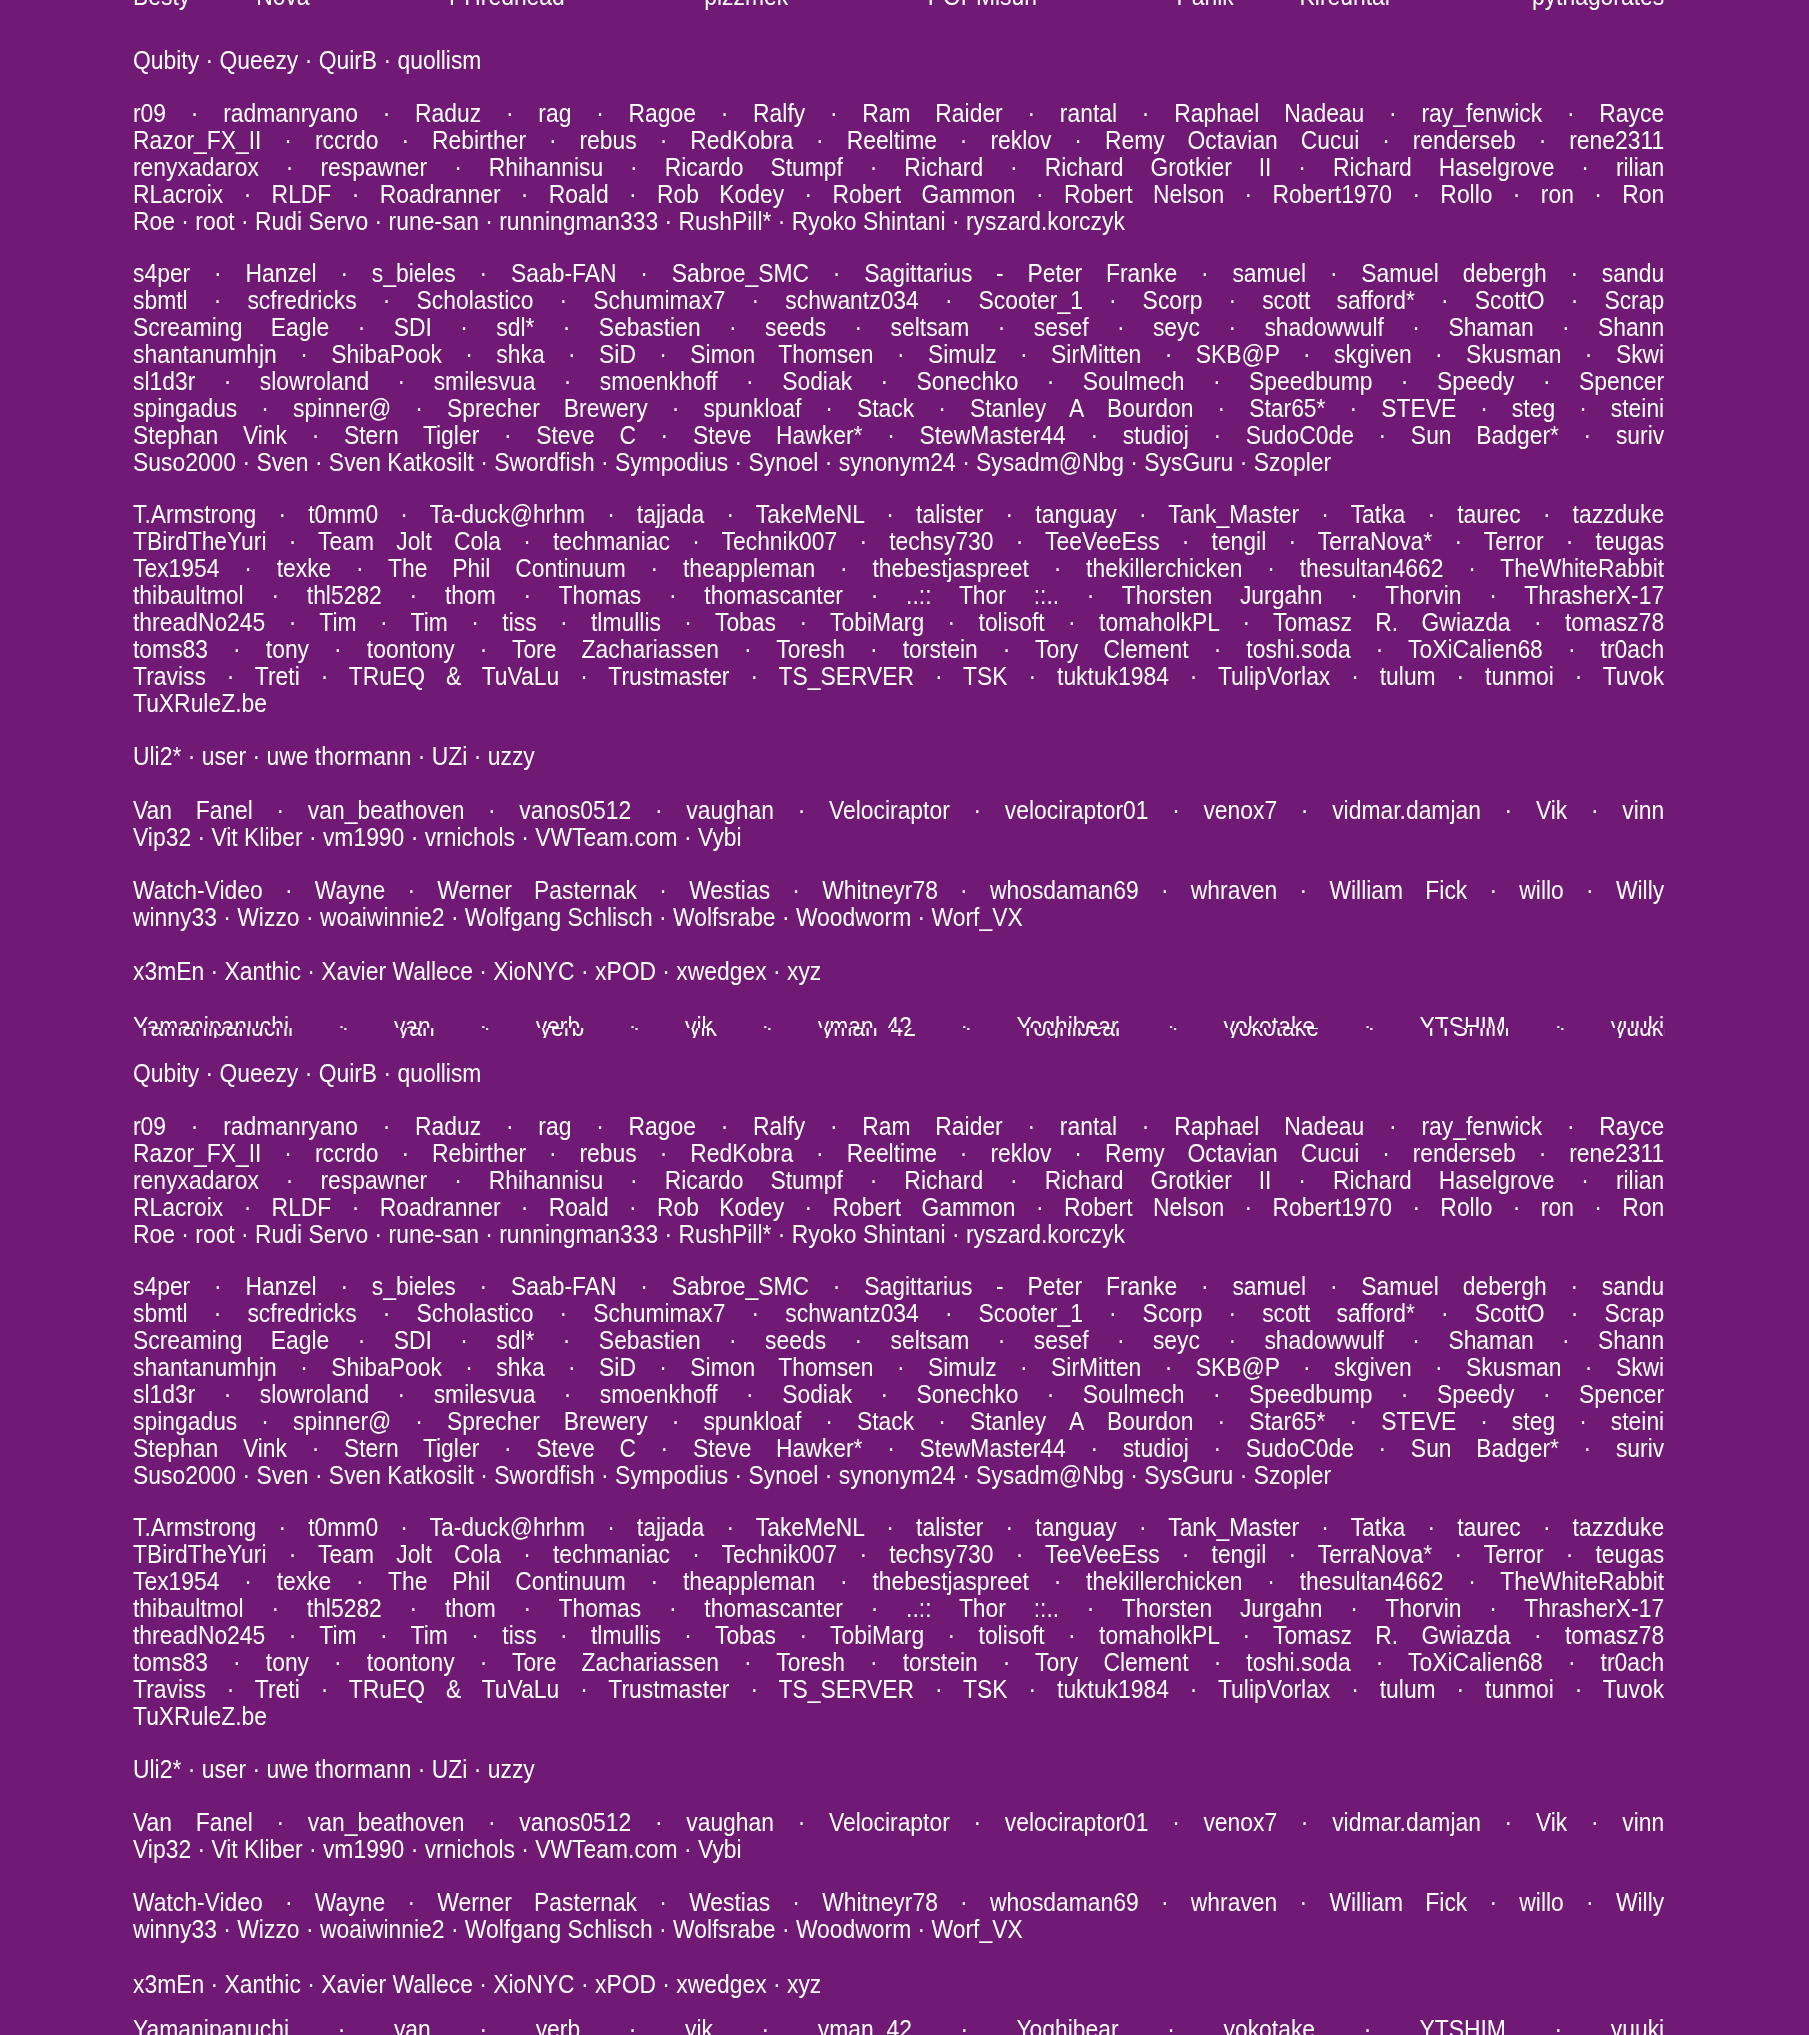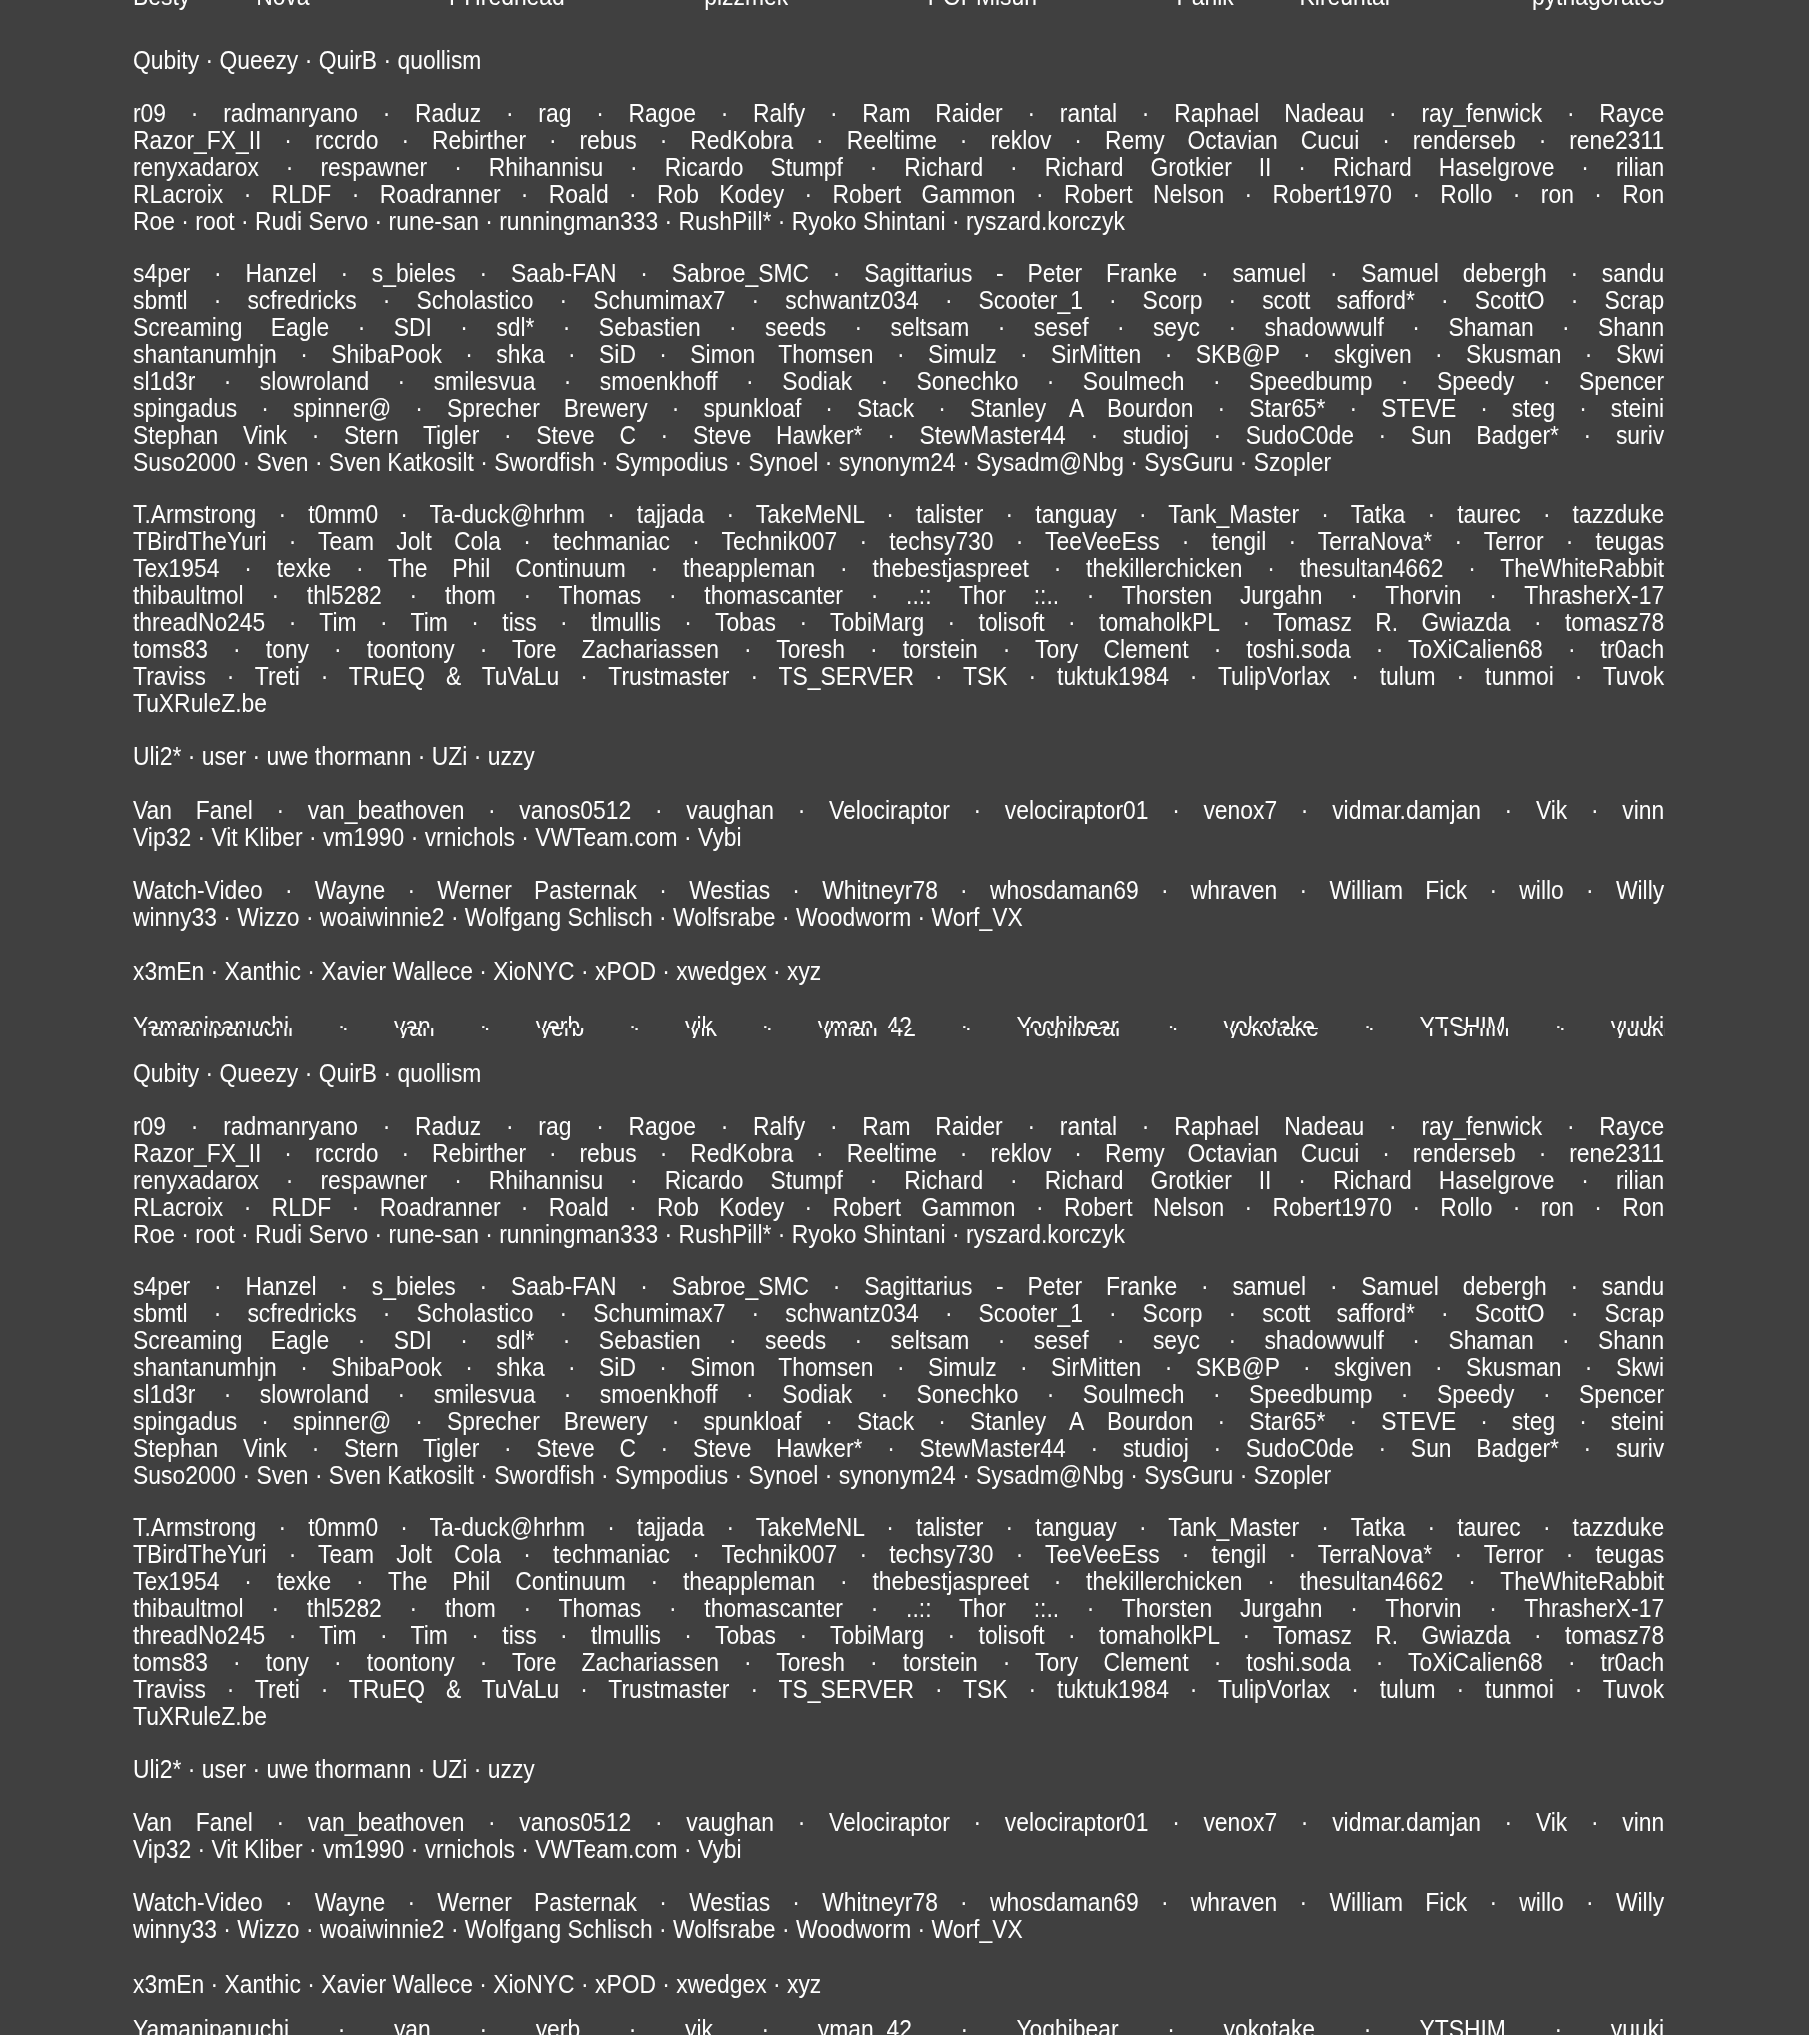--- a/index.html
+++ b/index.html
@@ -1,21 +1,21 @@
 <!DOCTYPE html>
 <html style="font-size:7.2px"><head>
 <meta charset="utf-8">
 <style>
   html, body { margin: 0; padding: 0; background: #000; }
 
   .screen {
     position: relative;
     width: 1809px;
     height: 2035px;
-    background: #404040;
+    background: #701a75;
     overflow: hidden;
   }
 
   .content {
     position: absolute;
     left: 133px;
     top: 0;
     width: 1740px;
     height: 100%;
     transform: scaleX(0.88);

